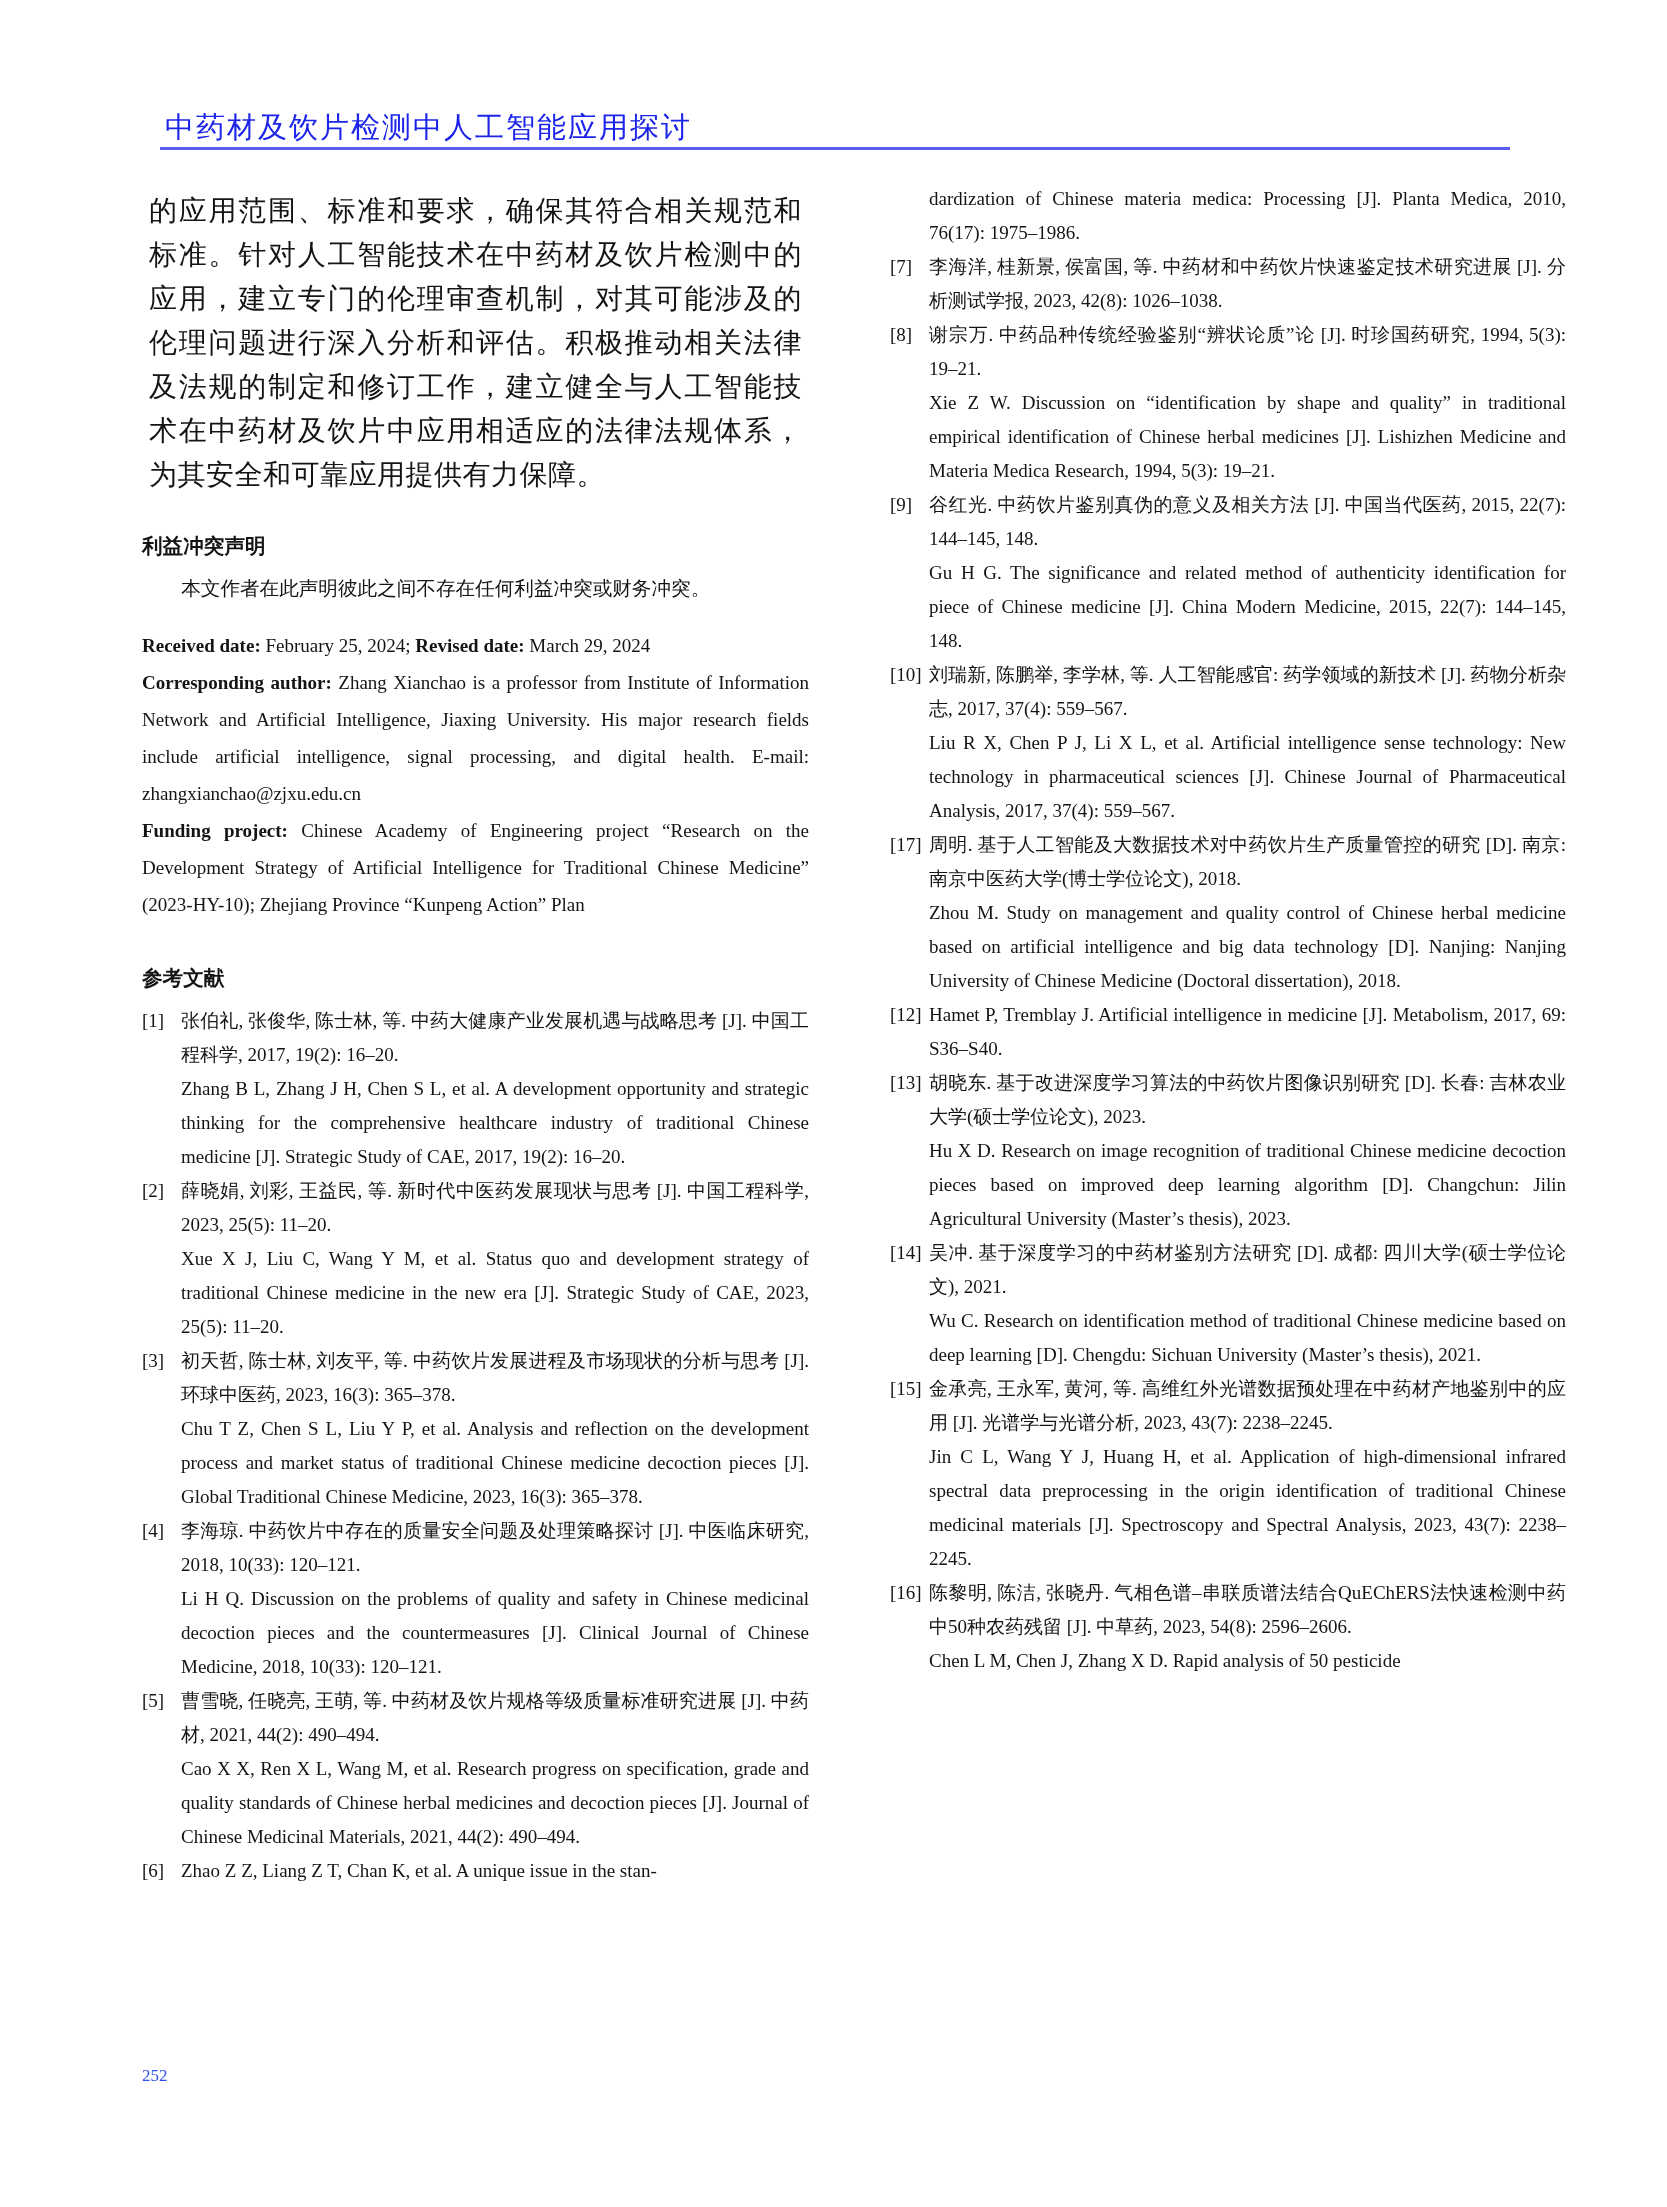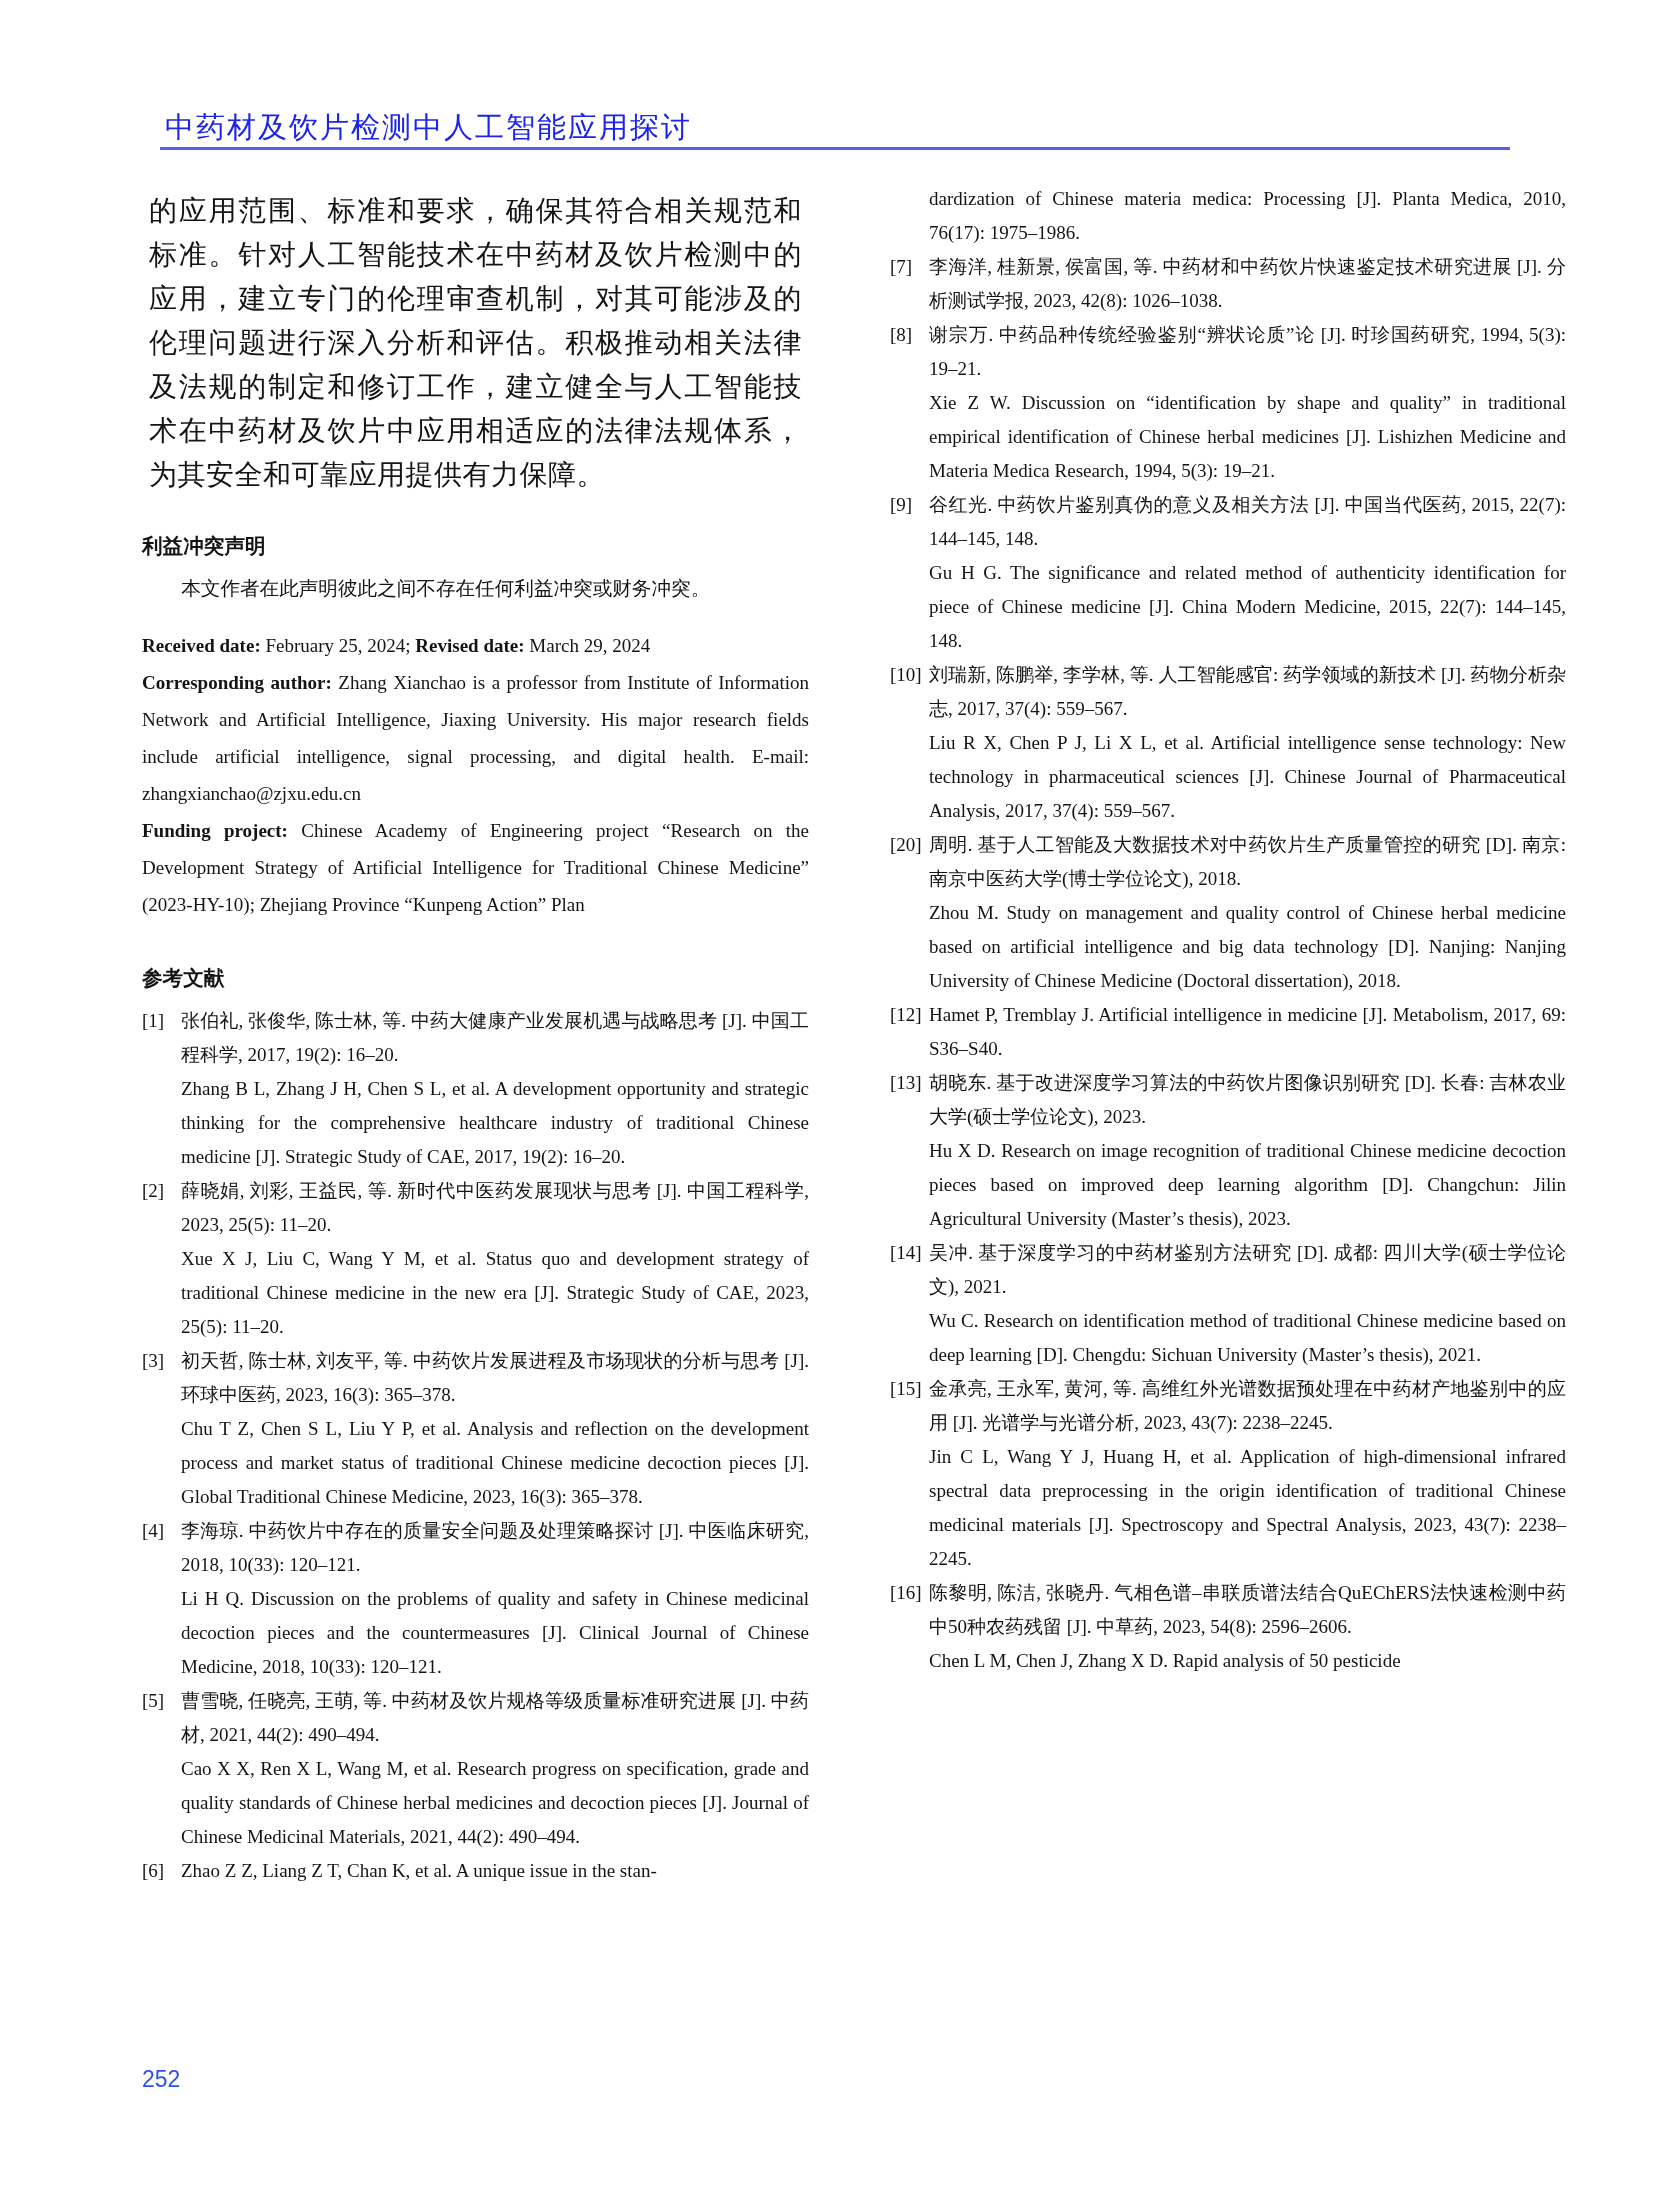--- a/index.html
+++ b/index.html
@@ -54,22 +54,22 @@
   .refs-heading{margin-top:41px;}
   .ref-list{
     margin-top:11.8px;font-size:19px;line-height:34px;
   }
   .col-right .ref-list{margin-top:0;}
   .ref{position:relative;padding-left:39px;}
   .ref-label{position:absolute;left:0;top:0;}
   .ref-part{margin:0;text-align:justify;hyphens:manual;}
   .page-number{
     position:absolute;left:142px;top:2066px;
-    font-family:Liberation Sans, sans-serif;
-    font-size:23px;color:var(--page-number-blue);
+    font-family:Liberation Serif, serif;
+    font-size:17px;color:var(--page-number-blue);
   }
 </style>
 </head>
 <body>
 
 <div class="page">
 
   <h1 class="page-title">中药材及饮片检测中人工智能应用探讨</h1>
   <div class="header-rule"></div>
 
@@ -138,21 +138,21 @@
           <span class="ref-label">[9]</span>
           <p class="ref-part">谷红光. 中药饮片鉴别真伪的意义及相关方法 [J]. 中国当代医药, 2015, 22(7): 144–145, 148.</p>
           <p class="ref-part">Gu H G. The significance and related method of authenticity identification for piece of Chinese medicine [J]. China Modern Medicine, 2015, 22(7): 144–145, 148.</p>
         </div>
         <div class="ref">
           <span class="ref-label">[10]</span>
           <p class="ref-part">刘瑞新, 陈鹏举, 李学林, 等. 人工智能感官: 药学领域的新技术 [J]. 药物分析杂志, 2017, 37(4): 559–567.</p>
           <p class="ref-part">Liu R X, Chen P J, Li X L, et al. Artificial intelligence sense technology: New technology in pharmaceutical sciences [J]. Chinese Journal of Pharmaceutical Analysis, 2017, 37(4): 559–567.</p>
         </div>
         <div class="ref">
-          <span class="ref-label">[20]</span>
+          <span class="ref-label">[17]</span>
           <p class="ref-part">周明. 基于人工智能及大数据技术对中药饮片生产质量管控的研究 [D]. 南京: 南京中医药大学(博士学位论文), 2018.</p>
           <p class="ref-part">Zhou M. Study on management and quality control of Chinese herbal medicine based on artificial intelligence and big data technology [D]. Nanjing: Nanjing University of Chinese Medicine (Doctoral dissertation), 2018.</p>
         </div>
         <div class="ref">
           <span class="ref-label">[12]</span>
           <p class="ref-part">Hamet P, Tremblay J. Artificial intelligence in medicine [J]. Metabolism, 2017, 69: S36–S40.</p>
         </div>
         <div class="ref">
           <span class="ref-label">[13]</span>
           <p class="ref-part">胡晓东. 基于改进深度学习算法的中药饮片图像识别研究 [D]. 长春: 吉林农业大学(硕士学位论文), 2023.</p>

